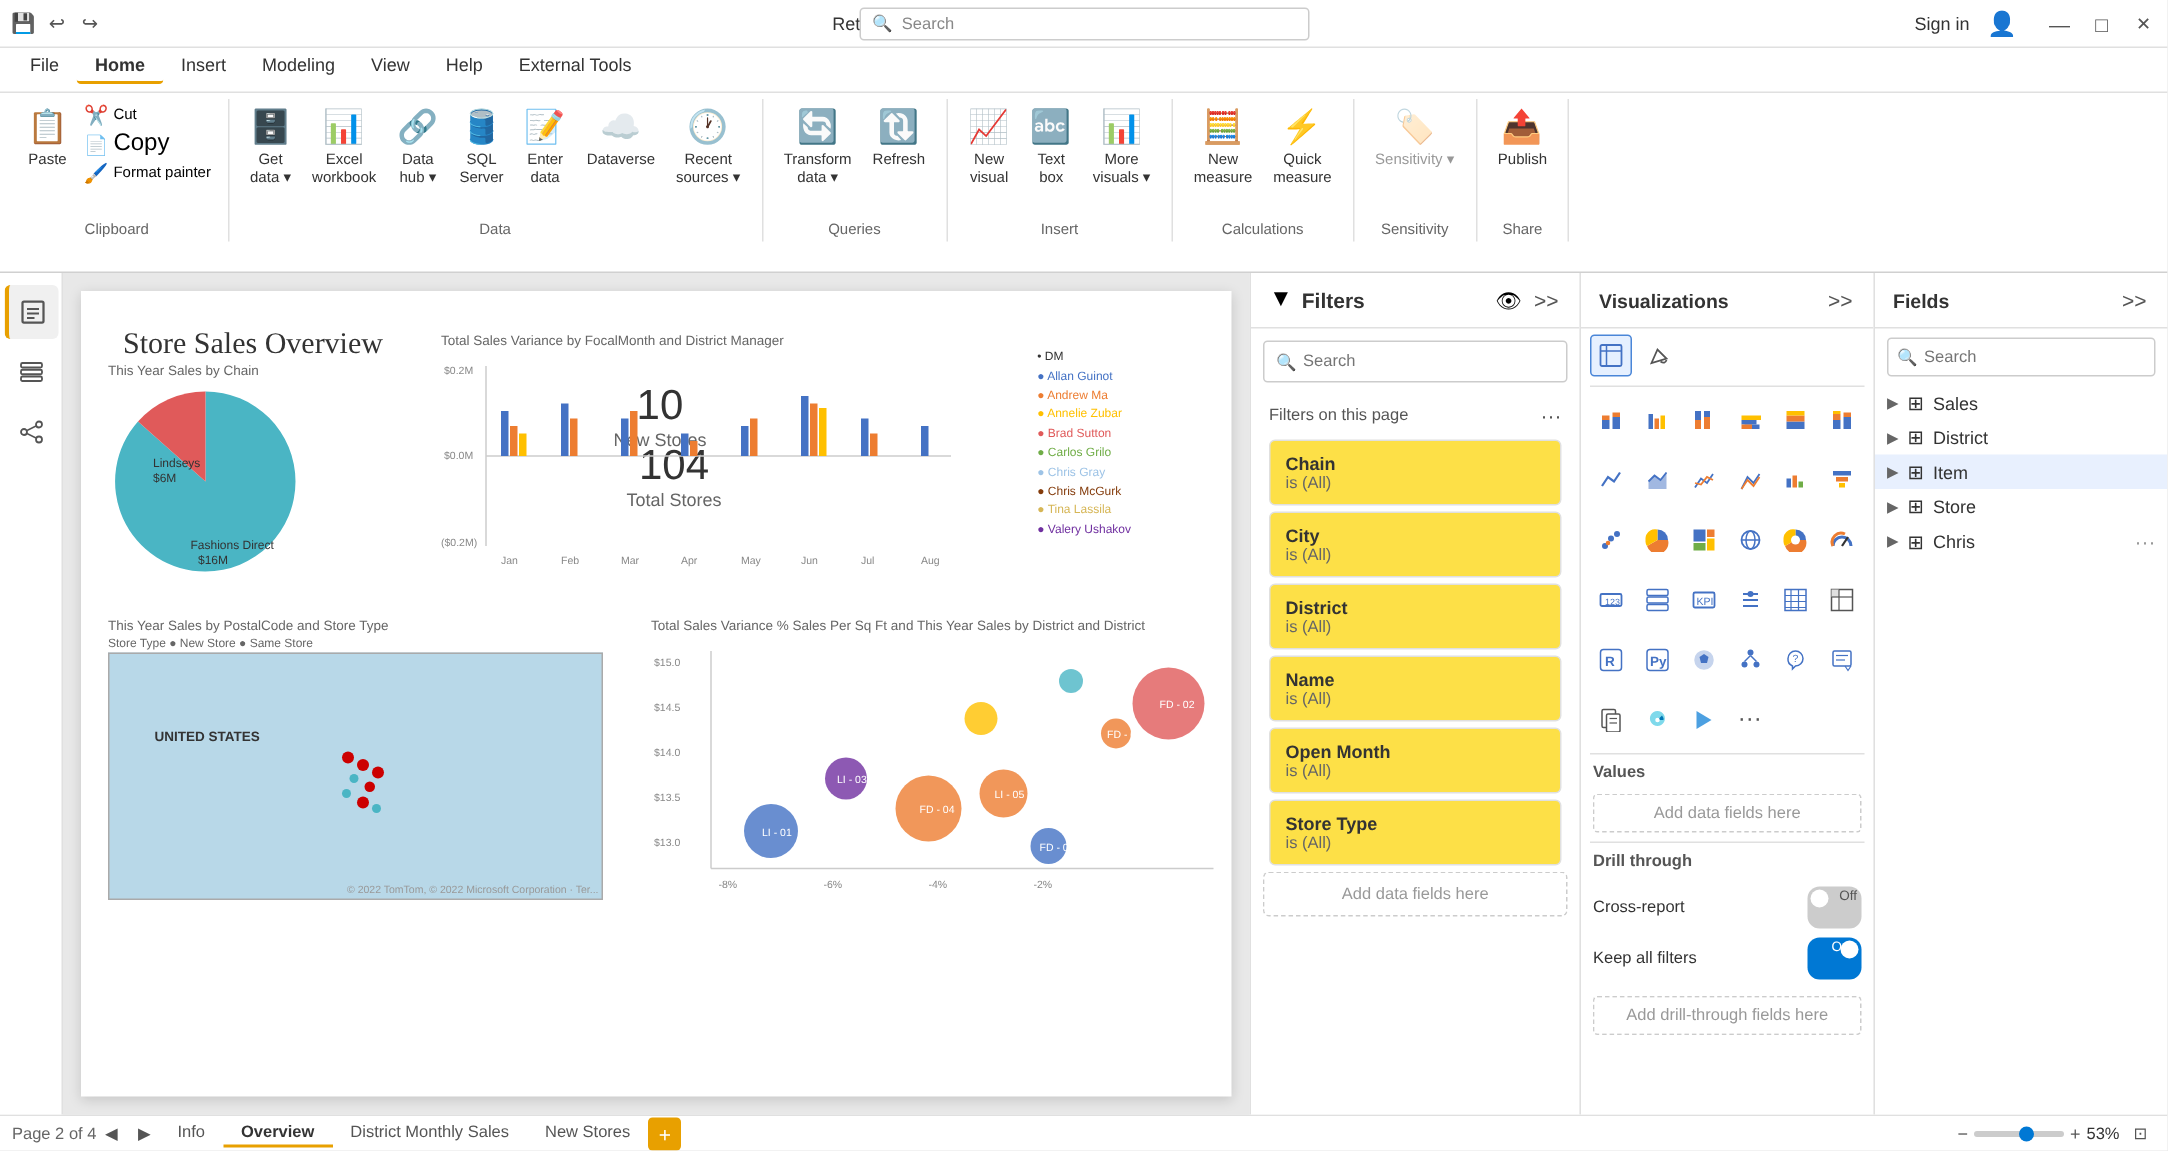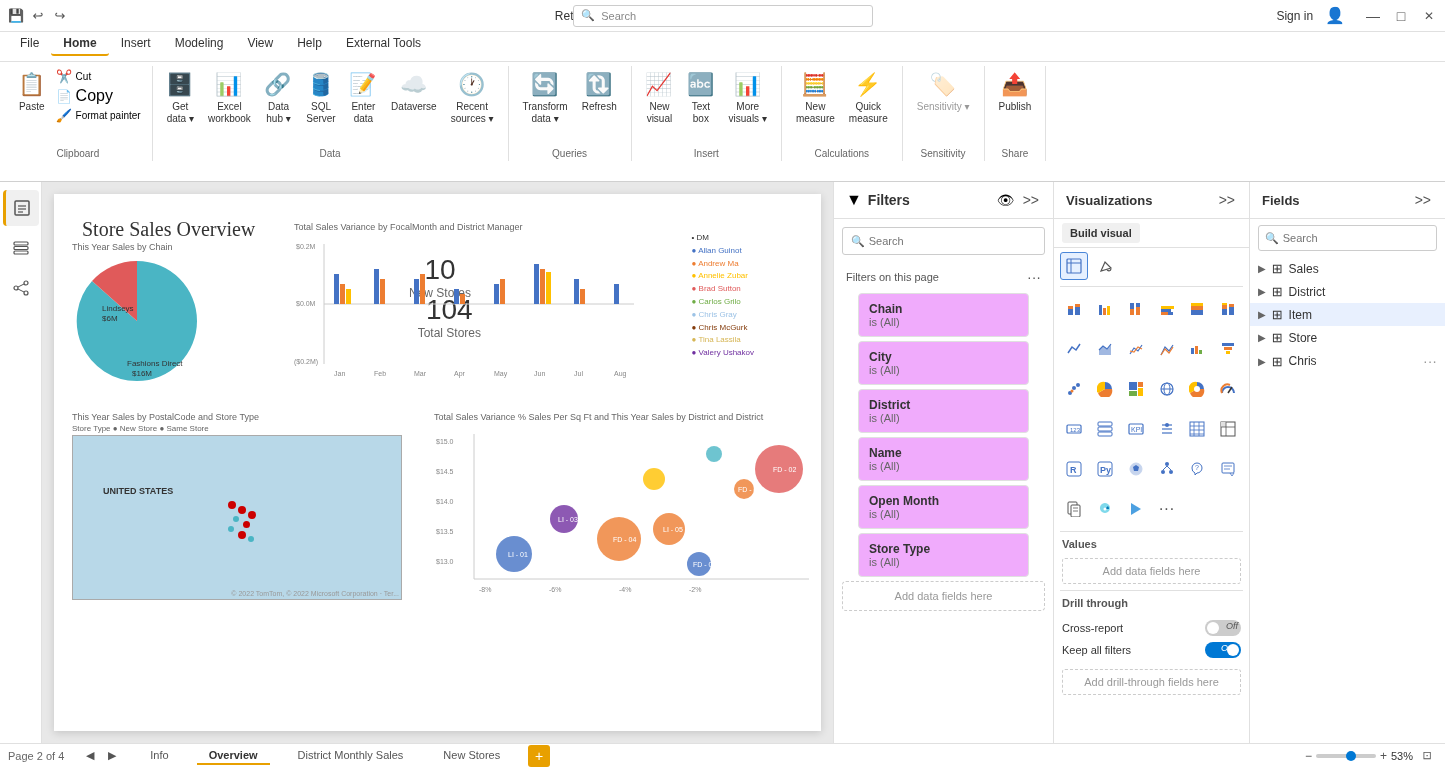--- a/index.html
+++ b/index.html
@@ -213,25 +213,25 @@
     }
     .filters-section-label {
       font-size: 11px;
       color: #555;
       padding: 6px 12px 4px;
       display: flex;
       align-items: center;
       justify-content: space-between;
     }
     .filter-card {
-      margin: 4px 24px;
+      margin: 4px 12px;
       border: 1px solid #e0e0e0;
       border-radius: 4px;
       padding: 8px 10px;
-      background: #f0abfc;
+      background: #fde047;
     }
     .filter-card-title { font-size: 12px; font-weight: 600; color: #333; }
     .filter-card-value { font-size: 11px; color: #666; }
     .filters-add {
       margin: 4px 8px;
       border: 1px dashed #ccc;
       border-radius: 4px;
       padding: 8px 10px;
       text-align: center;
       font-size: 11px;
@@ -301,26 +301,25 @@
     .viz-drillthrough-row {
       display: flex;
       align-items: center;
       justify-content: space-between;
       font-size: 11px;
       color: #333;
       padding: 3px 0;
     }
     .toggle {
       width: 36px;
-      height: 16px;
+      height: 28px;
       border-radius: 8px;
       background: #ccc;
       position: relative;
       cursor: pointer;
-      font-style: italic;
     }
     .toggle.on { background: #0078d4; }
     .toggle::after {
       content: '';
       position: absolute;
       width: 12px;
       height: 12px;
       border-radius: 50%;
       background: #fff;
       top: 2px;
@@ -374,21 +373,21 @@
     .field-more { margin-left: auto; font-size: 14px; color: #999; }
 
     
     .bottom-bar {
       height: 24px;
       background: #fff;
       border-top: 1px solid #e0e0e0;
       display: flex;
       align-items: center;
       padding: 0 8px;
-      gap: 16px;
+      gap: 0;
     }
     .page-nav { display: flex; align-items: center; gap: 2px; }
     .page-nav-btn { width: 20px; height: 20px; display: flex; align-items: center; justify-content: center; cursor: pointer; font-size: 11px; color: #555; }
     .page-tab {
       padding: 2px 12px;
       font-size: 11px;
       cursor: pointer;
       border-bottom: 2px solid transparent;
       color: #555;
     }
@@ -794,23 +793,20 @@
       </div>
       <div class="filters-add">Add data fields here</div>
     </div>
   </div>
 
   <div class="viz-panel">
     <div class="viz-header">
       <span class="viz-title">Visualizations</span>
       <span class="panel-expand-btn">&gt;&gt;</span>
     </div>
-    <div class="viz-tabs">
-      <div class="viz-tab active">Build visual</div>
-    </div>
 
     <div style="display:flex;padding:4px 6px;gap:4px;">
 
       <div class="viz-icon-btn active">
         <svg width="16" height="16" viewBox="0 0 16 16">
           <rect x="1" y="1" width="14" height="14" rx="1" stroke="#4472c4" stroke-width="1.2" fill="#e6f0ff"></rect>
           <line x1="1" y1="5" x2="15" y2="5" stroke="#4472c4" stroke-width="1"></line>
           <line x1="5" y1="1" x2="5" y2="15" stroke="#4472c4" stroke-width="1"></line>
         </svg>
       </div>

